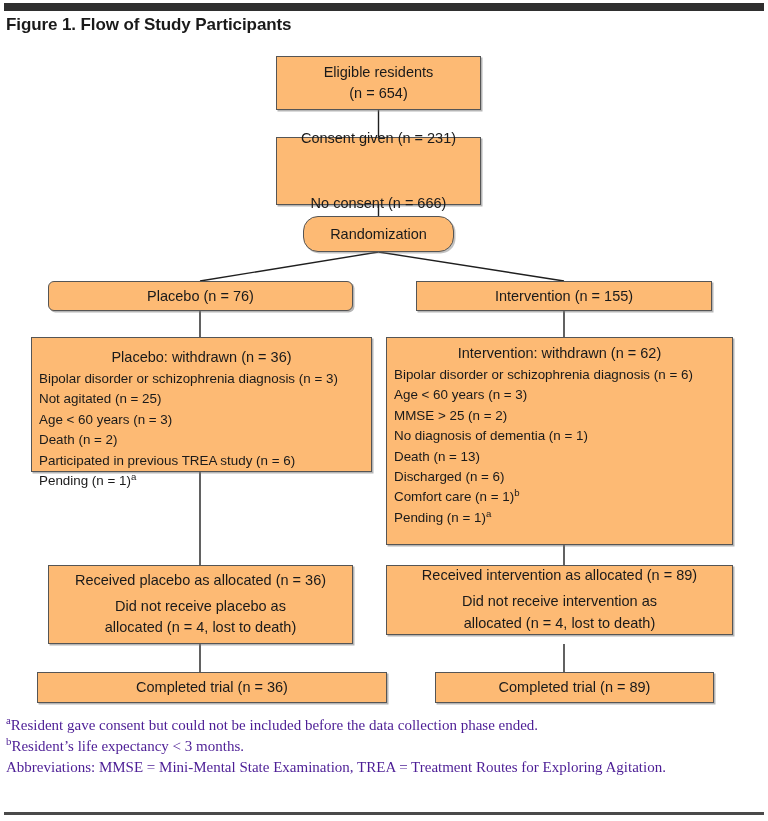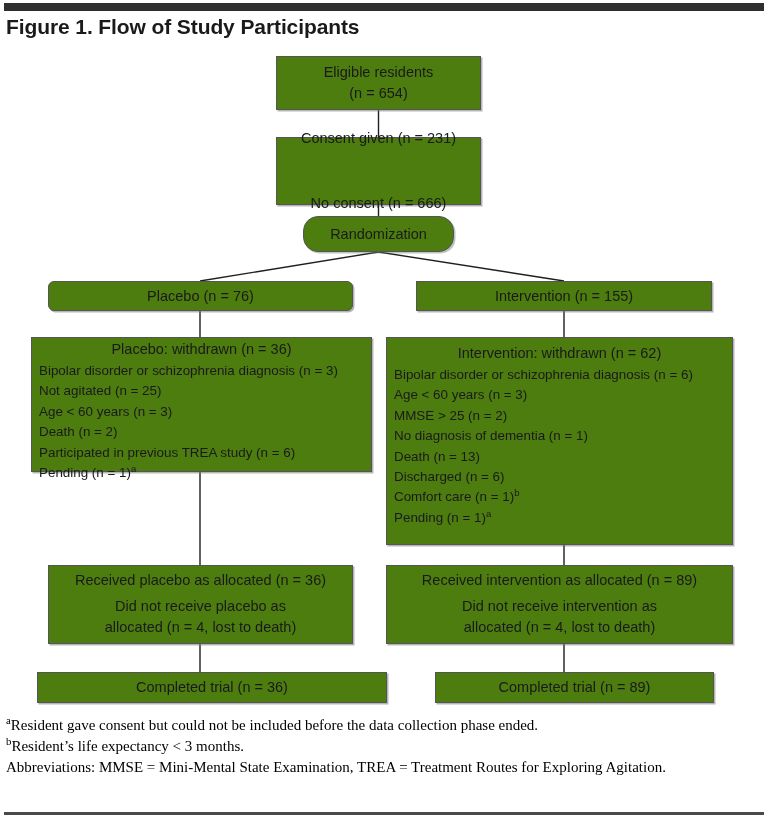--- a/index.html
+++ b/index.html
@@ -24,41 +24,41 @@
     width: 760px;
     height: 8px;
     background: #2f2f2f;
   }
 
   
   .fig-title {
     position: absolute;
     left: 6px;
     top: 15px;
-    font-size: 21px;
+    font-size: 17px;
     font-weight: bold;
     letter-spacing: -0.1px;
     color: #1a1a1a;
     white-space: nowrap;
   }
 
   
   .canvas {
     position: absolute;
     left: 0;
     top: 0;
     width: 768px;
     height: 721px;
   }
 
   
   .node {
     position: absolute;
     box-sizing: border-box;
-    background: #4d7c0f;
+    background: #fdba74;
     border: 1.2px solid #555555;
     box-shadow: 1.5px 1.5px 0 rgba(120,120,120,0.55);
     font-size: 14.5px;
     line-height: 1.42;
     color: #1a1a1a;
     display: flex;
     flex-direction: column;
     justify-content: center;
   }
   .node .ctr { text-align: center; }
@@ -91,21 +91,21 @@
 
   
   .footnotes {
     position: absolute;
     left: 6px;
     top: 716px;
     width: 756px;
     font-family: "Liberation Serif", serif;
     font-size: 15px;
     line-height: 1.33;
-    color: #000000;
+    color: #4c1d95;
   }
   .footnotes p { margin: 0 0 1px 0; }
   .fn-hang {
     padding-left: 18px;
     text-indent: -18px;
   }
   .bottom-rule {
     position: absolute;
     left: 4px;
     top: 812px;
@@ -160,21 +160,21 @@
   </div>
 
   <div class="node" style="left:48px; top:281px; width:305px; height:30px;border-radius:6px;">
     <div class="ctr">Placebo (n = 76)</div>
   </div>
 
   <div class="node" style="left:416px; top:281px; width:296px; height:30px;">
     <div class="ctr">Intervention (n = 155)</div>
   </div>
 
-  <div class="node" style="left:31px; top:337px; width:341px; height:135px; font-size:13.4px; line-height:1.52; justify-content:flex-start; padding-top:0;">
+  <div class="node" style="left:31px; top:337px; width:341px; height:135px; font-size:13.4px; line-height:1.52; justify-content:flex-start; padding-top:8px;">
     <div class="lead" style="font-size:14.5px;">Placebo: withdrawn (n = 36)</div>
     <div class="lines">
       <div>Bipolar disorder or schizophrenia diagnosis (n = 3)</div>
       <div>Not agitated (n = 25)</div>
       <div>Age &lt; 60 years (n = 3)</div>
       <div>Death (n = 2)</div>
       <div>Participated in previous TREA study (n = 6)</div>
       <div><span>Pending (n = 1)</span><sup>a</sup></div>
     </div>
   </div>
@@ -192,21 +192,21 @@
       <div><span>Pending (n = 1)</span><sup>a</sup></div>
     </div>
   </div>
 
   <div class="node" style="left:48px; top:565px; width:305px; height:79px; line-height:1.5;">
     <div class="ctr">Received placebo as allocated (n = 36)</div>
     <div class="ctr" style="margin-top:4px;">Did not receive placebo as</div>
     <div class="ctr">allocated (n = 4, lost to death)</div>
   </div>
 
-  <div class="node" style="left:386px; top:565px; width:347px; height:79px; line-height:1.5;">
+  <div class="node" style="left:386px; top:565px; width:347px; height:70px; line-height:1.5;">
     <div class="ctr">Received intervention as allocated (n = 89)</div>
     <div class="ctr" style="margin-top:4px;">Did not receive intervention as</div>
     <div class="ctr">allocated (n = 4, lost to death)</div>
   </div>
 
   <div class="node" style="left:37px; top:672px; width:350px; height:31px;">
     <div class="ctr">Completed trial (n = 36)</div>
   </div>
 
   <div class="node" style="left:435px; top:672px; width:279px; height:31px;">

